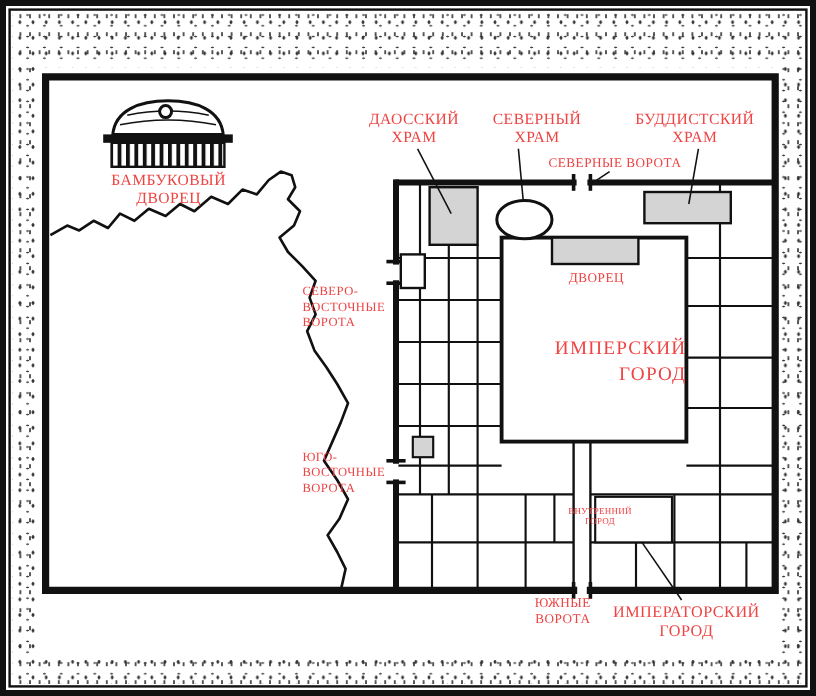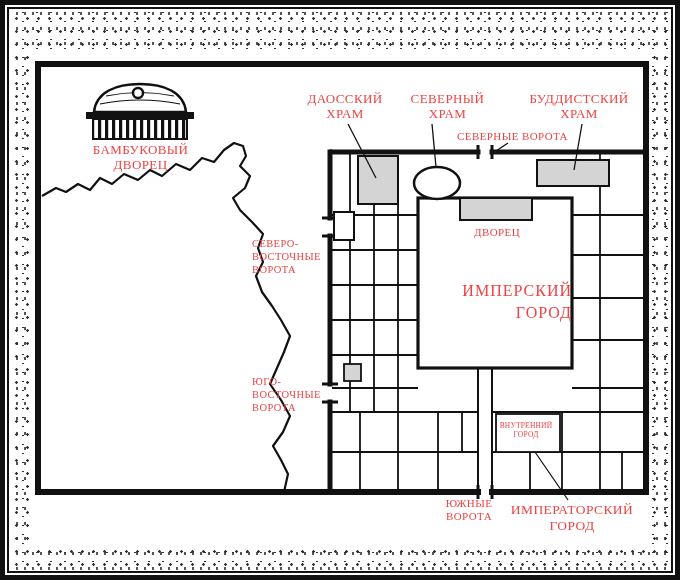--- a/index.html
+++ b/index.html
@@ -179,21 +179,21 @@
   </div>
 
 
   <div class="lbl f16" style="left:418px;top:280px;width:154px;">
     <span>ИМПЕРСКИЙ</span>
     <span>ГОРОД</span>
   </div>
 
   <div class="lbl f11" style="left:460px;top:226px;width:74px;">ДВОРЕЦ</div>
 
-  <div class="lbl f7" style="left:498px;top:421px;width:56px;">
+  <div class="lbl f7" style="left:472px;top:421px;width:56px;">
     <span>ВНУТРЕННИЙ</span>
     <span>ГОРОД</span>
   </div>
 
   <div class="lbl f11" style="left:438px;top:497px;width:62px;">
     <span>ЮЖНЫЕ</span>
     <span>ВОРОТА</span>
   </div>
 
   <div class="lbl f135" style="left:506px;top:502px;width:132px;">

